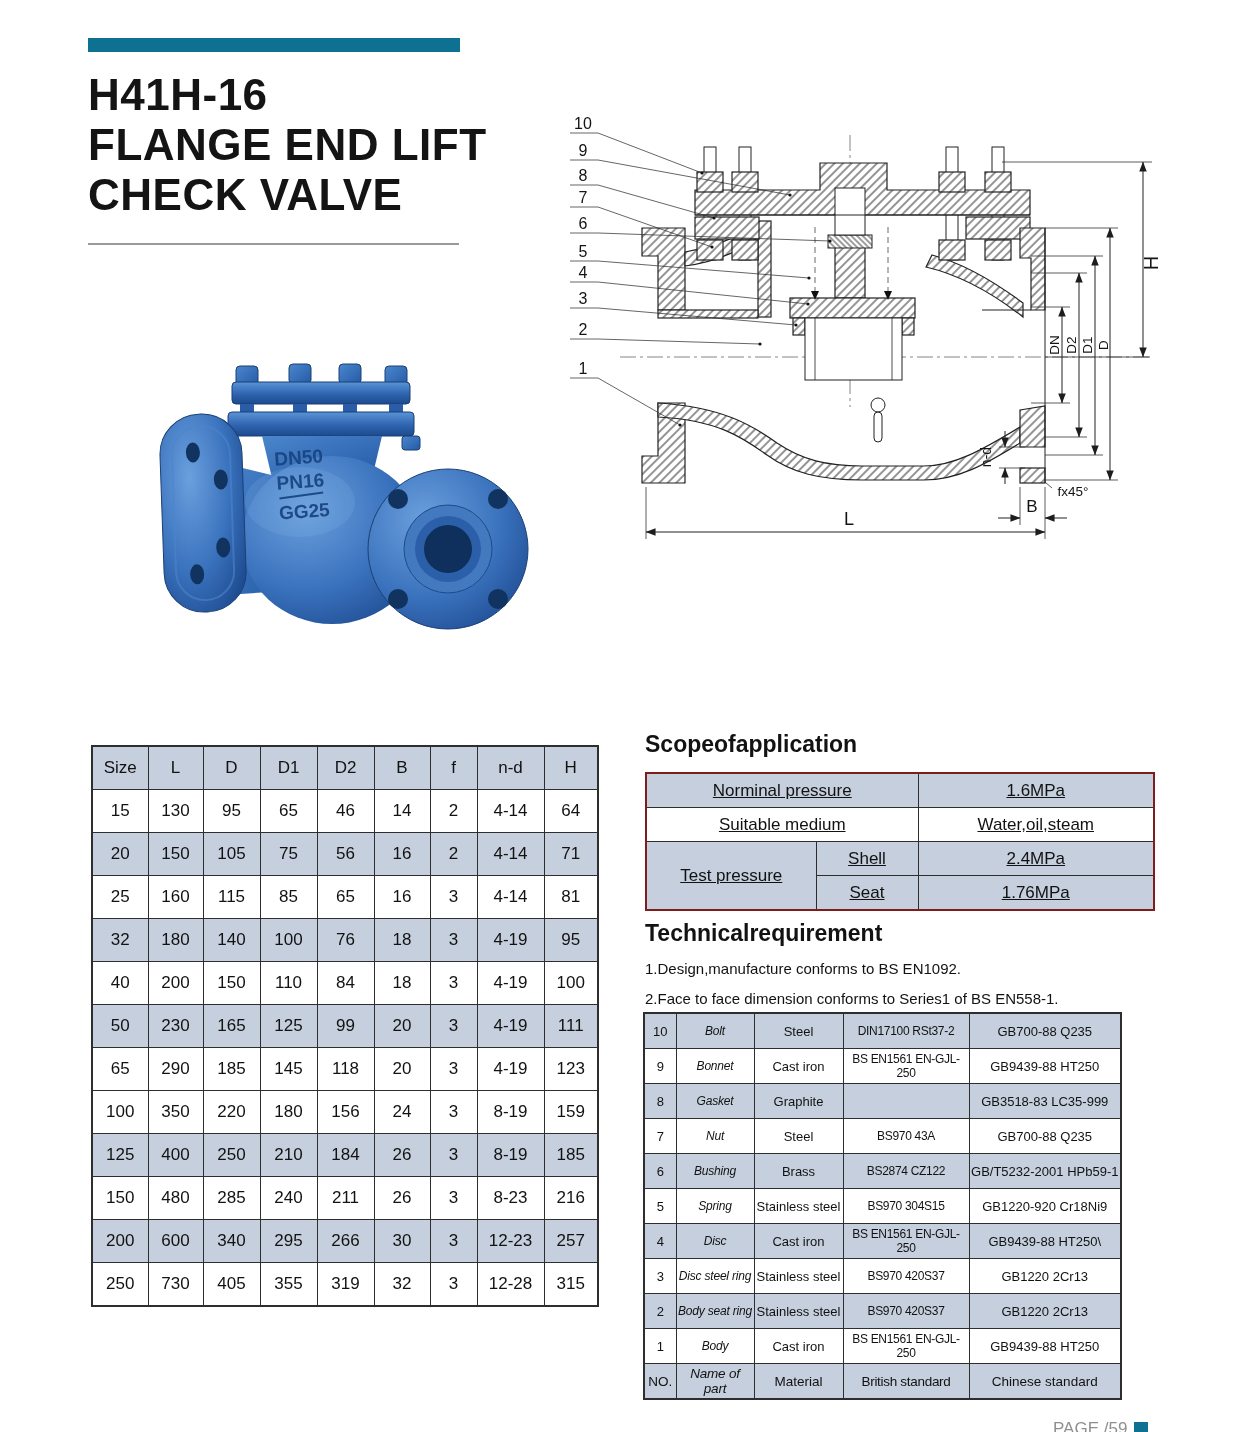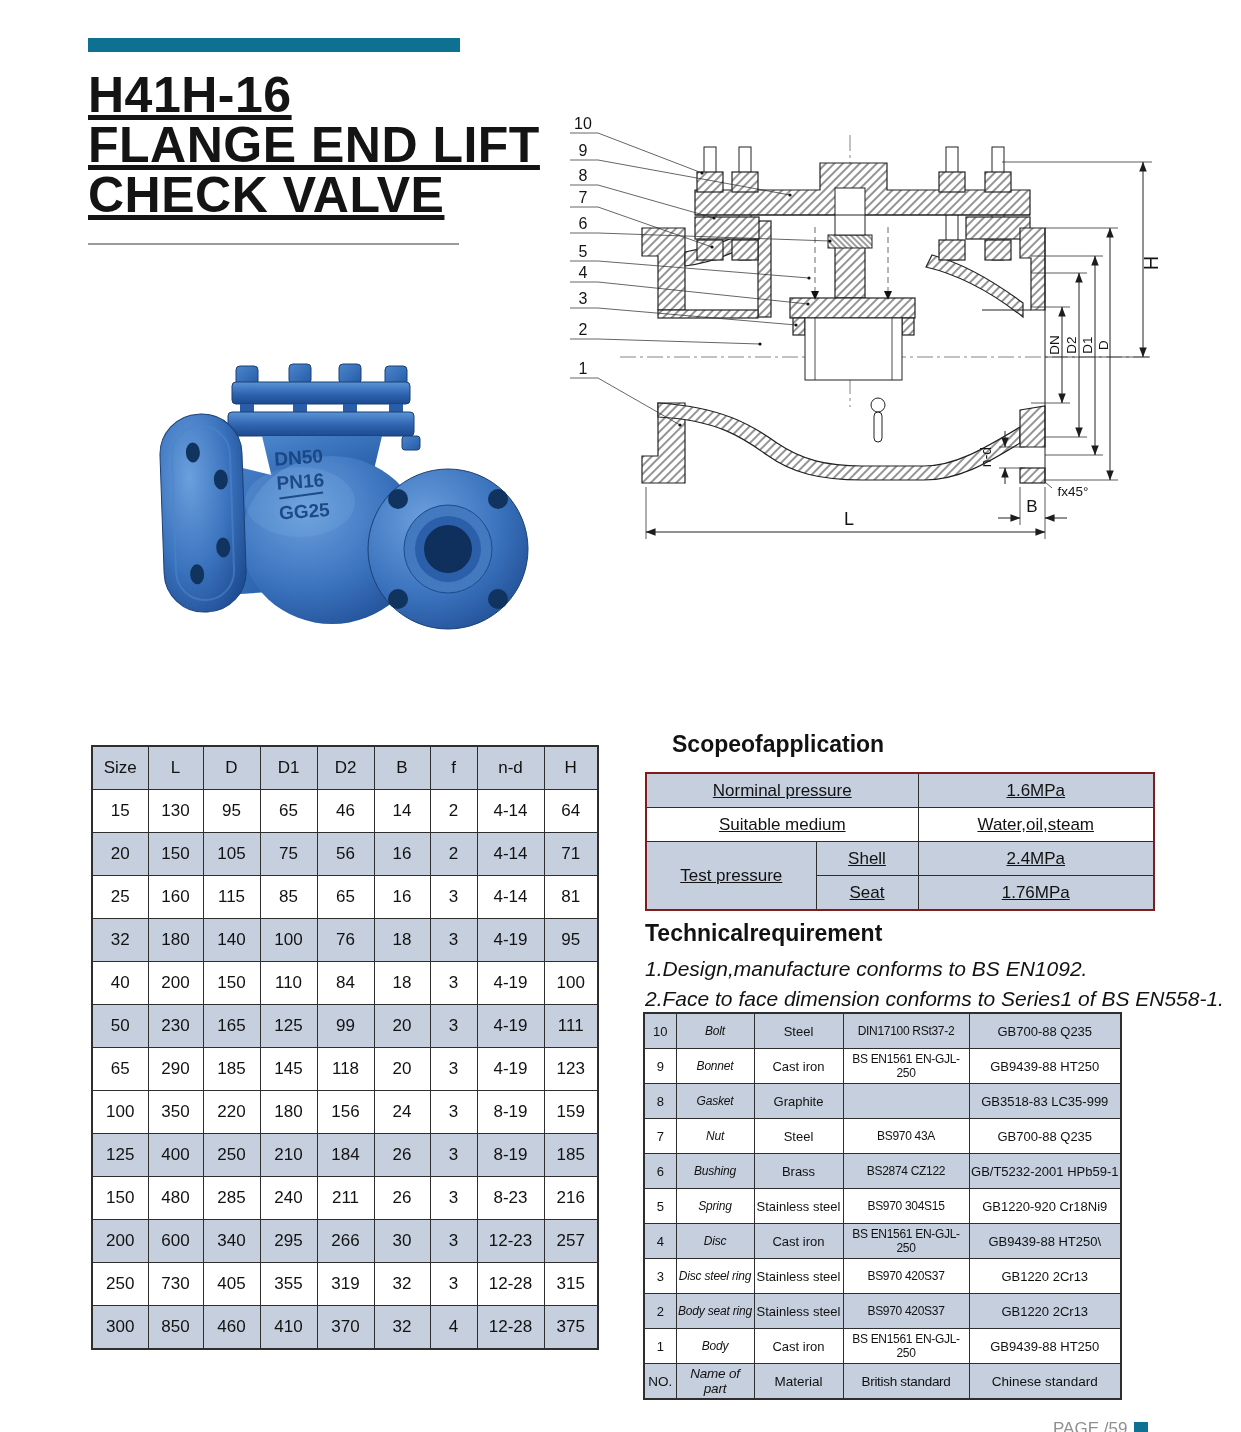--- a/index.html
+++ b/index.html
@@ -2,44 +2,44 @@
 <html><head>
 <meta charset="utf-8">
 <style>
   html,body { margin:0; padding:0; background:#ffffff; }
   .page {
     position:relative; width:1241px; height:1432px; background:#ffffff;
     font-family:"Liberation Sans", sans-serif; color:#121212; overflow:hidden;
   }
   .teal-bar { position:absolute; left:88px; top:38px; width:372px; height:14px; background:#0f7191; }
   .title {
-    position:absolute; left:88px; top:70px; font-size:50px; font-weight:bold;
-    line-height:50px; color:#141414; letter-spacing:.5px; white-space:pre-line;text-decoration:underline;
+    position:absolute; left:88px; top:70px; font-size:44px; font-weight:bold;
+    line-height:50px; color:#141414; letter-spacing:.5px; white-space:pre-line;
   }
   .rule { position:absolute; left:88px; top:243px; width:371px; height:2px; background:#9a9a9a; }
 
   .photo   { position:absolute; left:150px; top:352px; width:382px; height:297px; }
   .drawing { position:absolute; left:562px; top:95px;  width:660px; height:505px; }
 
   table { border-collapse:collapse; table-layout:fixed; }
   tr.shade { background:#c5cfdd; }
 
   .dim-table { position:absolute; left:91px; top:745px; border:2px solid #2e2e2e; }
   .dim-table th, .dim-table td {
     border:1px solid #2e2e2e; text-align:center; vertical-align:middle;
     font-size:17px; font-weight:400; height:42px; padding:0; color:#121212;
   }
 
-  .scope-head { position:absolute; left:672px; top:731px; font-size:23px; font-weight:bold; }
+  .scope-head { position:absolute; left:645px; top:731px; font-size:23px; font-weight:bold; }
   .scope-table { position:absolute; left:645px; top:772px; border:2px solid #7f1d1d;text-decoration:underline; }
   .scope-table td { border:1px solid #2e2e2e; text-align:center; vertical-align:middle;
     font-size:17px; height:33px; padding:0; }
 
   .tech-head { position:absolute; left:645px; top:920px; font-size:23px; font-weight:bold; }
-  .tech-items { position:absolute; left:645px; top:954px; font-size:21px; line-height:30px;font-style:italic; }
+  .tech-items { position:absolute; left:645px; top:954px; font-size:15px; line-height:30px; }
 
   .parts-table { position:absolute; left:643px; top:1012px; border:2px solid #2e2e2e; }
   .parts-table td { border:1px solid #2e2e2e; text-align:center; vertical-align:middle;
     font-size:13px; height:34px; padding:0 1px; }
   .parts-table td:nth-child(2) { font-size:12px; letter-spacing:-.2px;font-style:italic; }
   .parts-table td:nth-child(4) { font-size:12px; letter-spacing:-.3px; }
   .parts-table tr.hdr td { font-size:13.5px;margin-top:44px; }
 
   .footer { position:absolute; left:1053px; top:1419px; display:flex; align-items:center; gap:7px;
     font-size:17px; color:#8f8f8f; }
@@ -442,31 +442,20 @@
           <td>250</td>
           <td>730</td>
           <td>405</td>
           <td>355</td>
           <td>319</td>
           <td>32</td>
           <td>3</td>
           <td>12-28</td>
           <td>315</td>
         </tr>
-        <tr class="shade ">
-          <td>300</td>
-          <td>850</td>
-          <td>460</td>
-          <td>410</td>
-          <td>370</td>
-          <td>32</td>
-          <td>4</td>
-          <td>12-28</td>
-          <td>375</td>
-        </tr>
       </tbody>
   </table>
 
   <div class="scope-head">Scopeofapplication</div>
   <table class="scope-table">
     <colgroup>
         <col style="width:170px">
         <col style="width:102px">
         <col style="width:236px">
       </colgroup>

